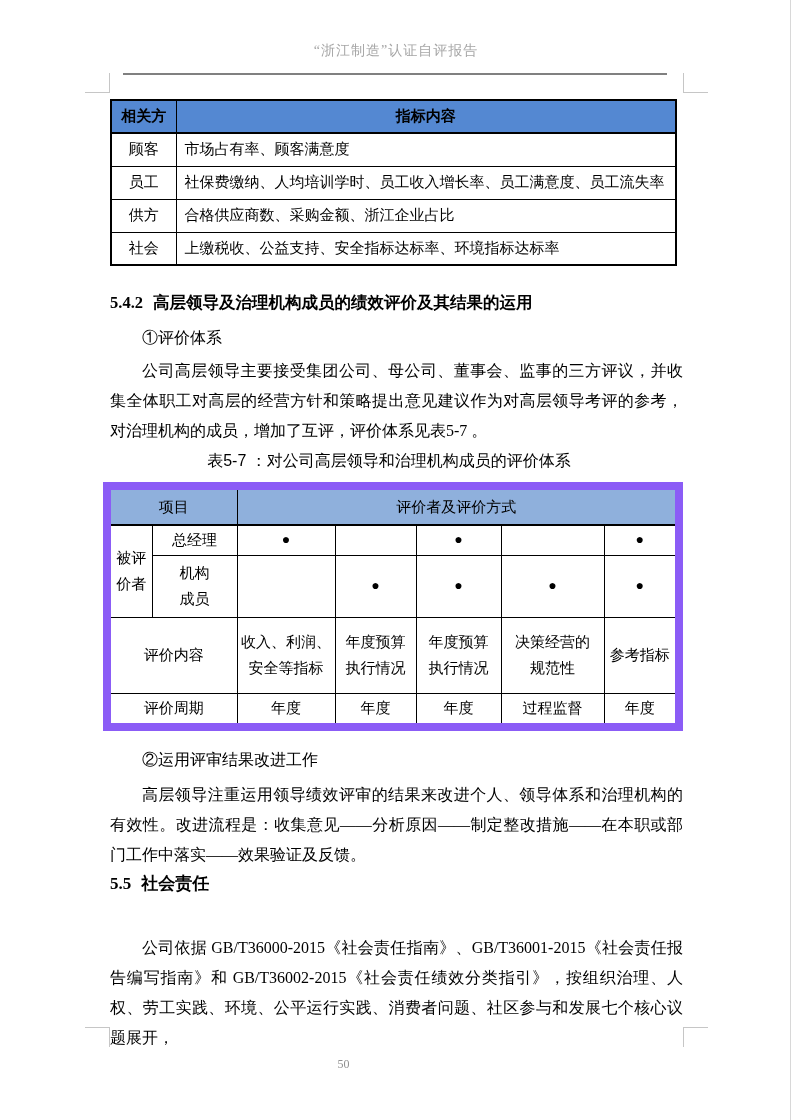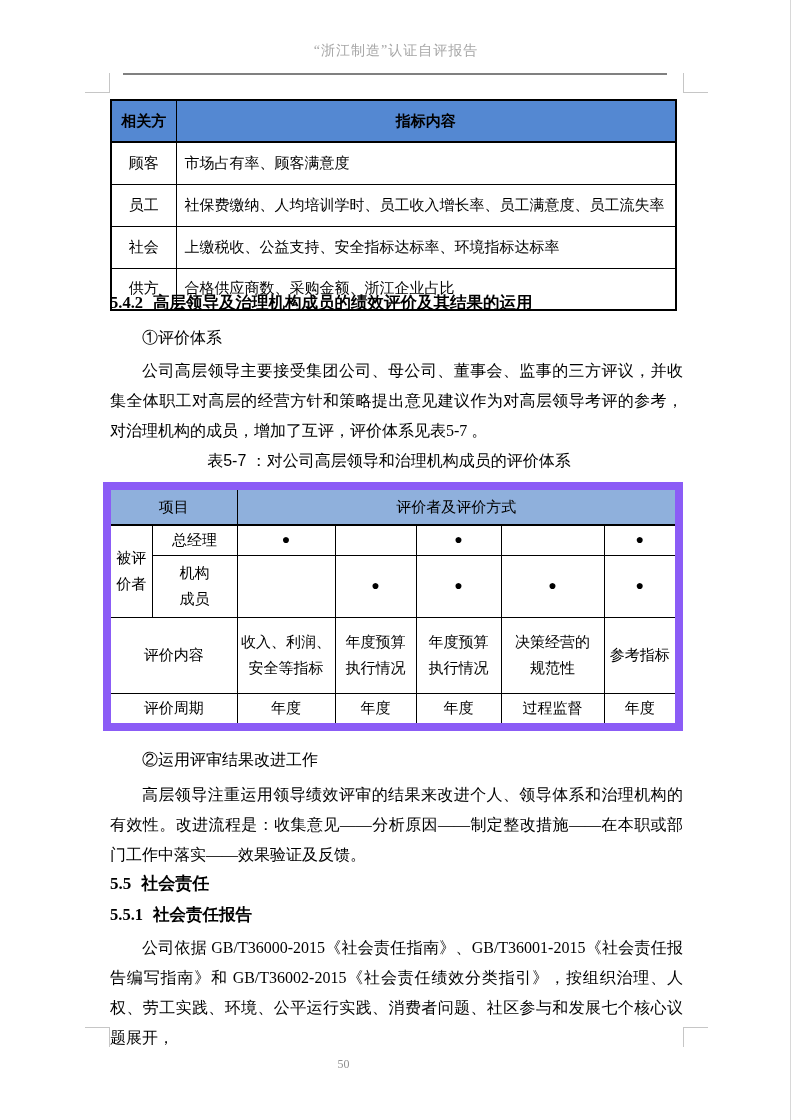--- a/index.html
+++ b/index.html
@@ -47,21 +47,21 @@
     position: absolute; top: 99px; left: 110px; width: 565px;
     border: 2px solid #000; font-size: 15px;
   }
   .t1 .hd td {
     background: var(--table1-header-bg, #5488d2);
     font-weight: bold; text-align: center; height: 31px;
     border-bottom: 2px solid #000;
   }
   .t1 .party { text-align: center; }
   .t1 .content { text-align: left; padding: 4px 8px; }
-  .t1 tr { height: 42px; }
+  .t1 tr { height: 33px; }
 
   .t57-caption {
     position: absolute; top: 451px; left: 103px; width: 572px;
     text-align: center; font-size: 16px; font-weight: normal;
     font-family: "Liberation Sans", "DejaVu Sans", sans-serif;
   }
   .t57 {
     position: absolute; top: 482px; left: 103px; width: 572px;
     border: 8px solid #8b5cf6; font-size: 15px; text-align: center;
   }
@@ -115,26 +115,26 @@
     </tr>
     <tr>
       <td class="party">顾客</td>
       <td class="content">市场占有率、顾客满意度</td>
     </tr>
     <tr>
       <td class="party">员工</td>
       <td class="content">社保费缴纳、人均培训学时、员工收入增长率、员工满意度、员工流失率</td>
     </tr>
     <tr>
+      <td class="party">供方</td>
+      <td class="content">合格供应商数、采购金额、浙江企业占比</td>
+    </tr>
+    <tr>
       <td class="party">社会</td>
       <td class="content">上缴税收、公益支持、安全指标达标率、环境指标达标率</td>
-    </tr>
-    <tr>
-      <td class="party">供方</td>
-      <td class="content">合格供应商数、采购金额、浙江企业占比</td>
     </tr>
   </tbody>
     </table>
 
   <div class="flowblock heading" style="top:292px">
     <span class="num">5.4.2</span><span>高层领导及治理机构成员的绩效评价及其结果的运用</span>
   </div>
 
   <div class="flowblock subitem" style="top:328px">①评价体系</div>
 
@@ -200,22 +200,19 @@
     </table>
 
   <div class="flowblock subitem" style="top:750px">②运用评审结果改进工作</div>
 
   <div class="flowblock para" style="top:780px">高层领导注重运用领导绩效评审的结果来改进个人、领导体系和治理机构的有效性。改进流程是：收集意见——分析原因——制定整改措施——在本职或部门工作中落实——效果验证及反馈。</div>
 
   <div class="flowblock heading h-55" style="top:872px">
     <span class="num">5.5</span><span>社会责任</span>
   </div>
 
-  <div class="flowblock heading" style="top:904px">
-    <span class="num">5.5.1</span><span>社会责任报告</span>
-  </div>
 
   <div class="flowblock para" style="top:933px">公司依据 GB/T36000-2015《社会责任指南》、GB/T36001-2015《社会责任报告编写指南》和 GB/T36002-2015《社会责任绩效分类指引》，按组织治理、人权、劳工实践、环境、公平运行实践、消费者问题、社区参与和发展七个核心议题展开，</div>
 
   <div class="doc-footer">50</div>
 
   <div class="page-edge-right"></div>
 </div>
 
 </body></html>

